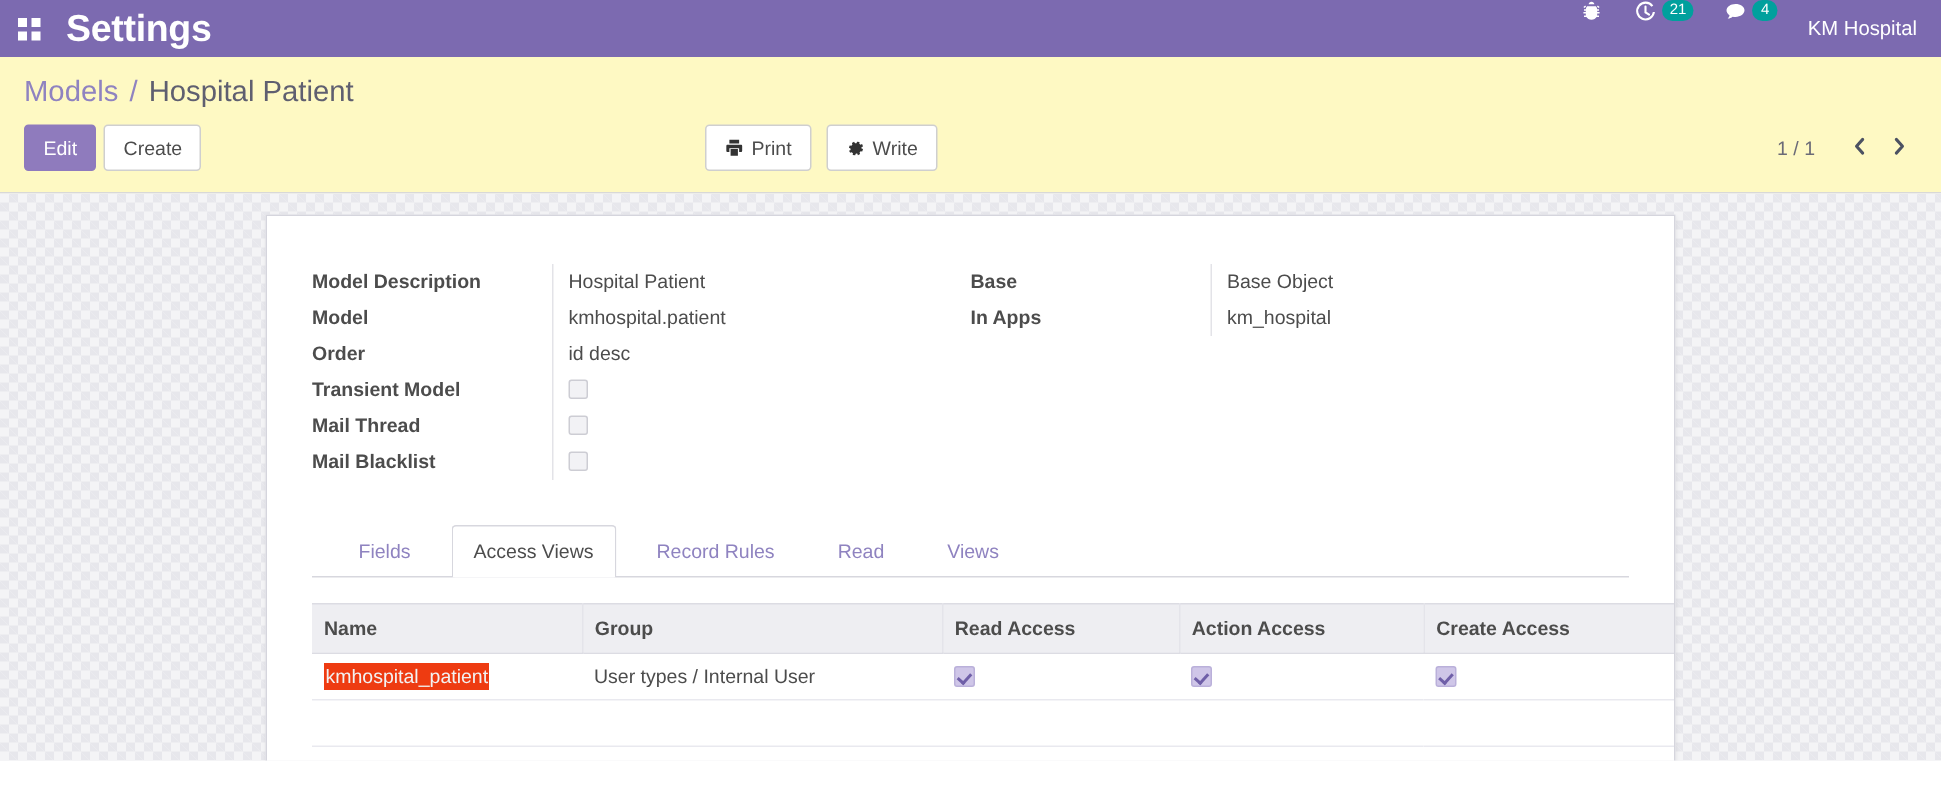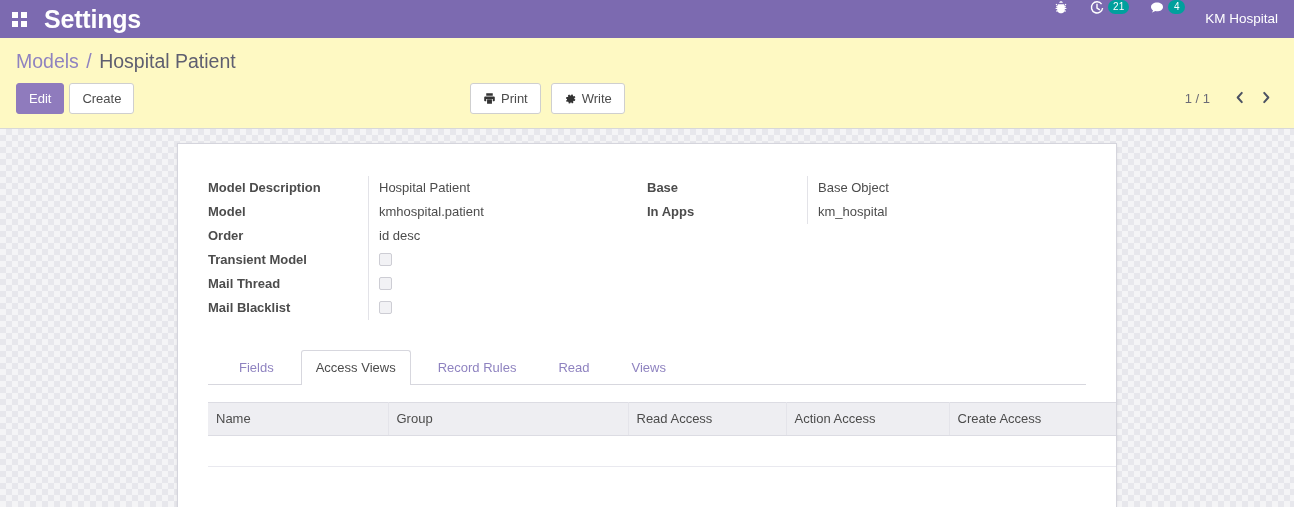--- a/index.html
+++ b/index.html
@@ -271,21 +271,21 @@
     margin-top: 17px;
     table-layout: fixed;
   }
   table.x2m thead th {
     background: #eeeef2;
     border-top: 1px solid #dcdce3;
     border-bottom: 1px solid #dcdce3;
     border-right: 1px solid #e4e4ea;
     text-align: left;
     font-size: 13px;
-    font-weight: normal;
+    font-weight: bold;
     color: #4c4c4c;
     padding: 8px 6px 8px 8px;
     line-height: 1.2;
     white-space: nowrap;
   }
   table.x2m thead th:last-child { border-right: none; }
   table.x2m tbody td {
     border-bottom: 1px solid #e9e9ef;
     padding: 6px 6px 6px 8px;
     font-size: 13px;
@@ -469,20 +469,28 @@
           <tr>
             <th>Name</th>
             <th>Group</th>
             <th>Read Access</th>
             <th>Action Access</th>
             <th>Create Access</th>
             <th>Delete Access</th>
           </tr>
         </thead>
         <tbody>
+          <tr>
+            <td><span class="hl">kmhospital_patient</span></td>
+            <td>User types / Internal User</td>
+            <td><span class="cb-checked"></span></td>
+            <td><span class="cb-checked"></span></td>
+            <td><span class="cb-checked"></span></td>
+            <td><span class="cb-checked"></span></td>
+          </tr>
           <tr class="row-empty">
             <td></td>
               <td></td>
               <td></td>
             <td></td>
               <td></td>
               <td></td>
           </tr>
         </tbody>
       </table>

